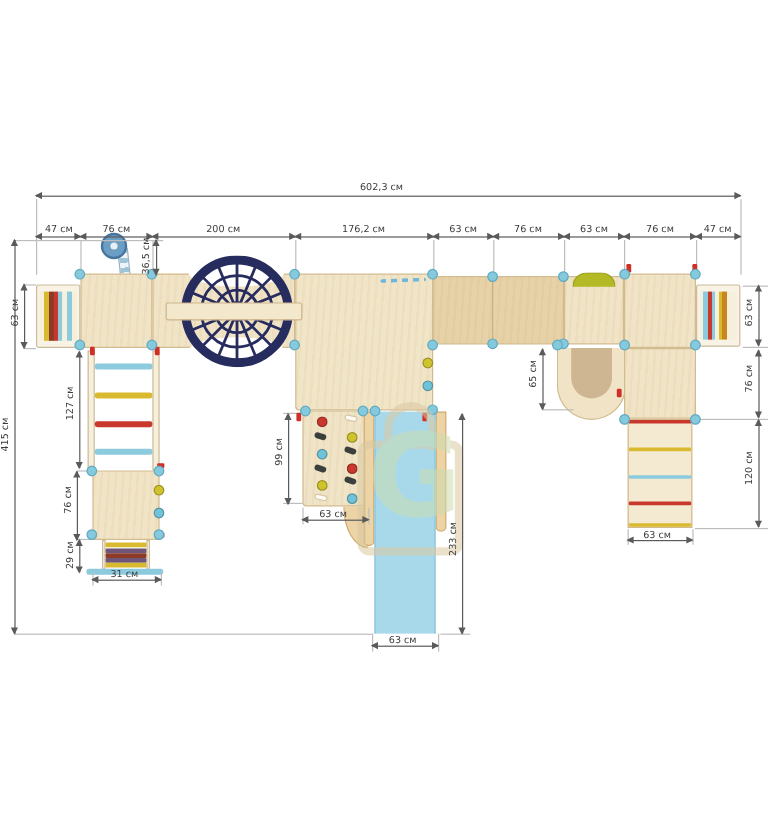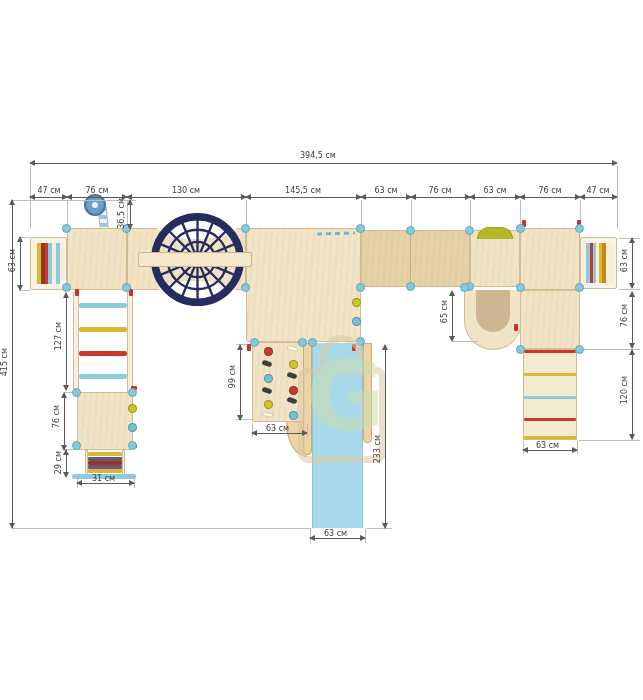--- a/index.html
+++ b/index.html
@@ -80,36 +80,36 @@
   <div class="ext" style="left:367px;top:528px;width:25px;height:1px;"></div>
   <div class="ext" style="left:452px;top:341px;width:26px;height:1px;"></div>
   <div class="ext" style="left:619px;top:238px;width:21px;height:1px;"></div>
   <div class="ext" style="left:619px;top:289px;width:21px;height:1px;"></div>
   <div class="ext" style="left:582px;top:349px;width:58px;height:1px;"></div>
   <div class="ext" style="left:579px;top:440px;width:61px;height:1px;"></div>
   <div class="ext" style="left:523px;top:441px;width:1px;height:13px;"></div>
   <div class="ext" style="left:577px;top:441px;width:1px;height:13px;"></div>
 
   <div class="dh" style="left:30px;top:163px;width:587px;"></div>
-  <span class="dl" style="left:300px;top:152px;">394,5 см</span>
+  <span class="dl" style="left:300px;top:152px;">602,3 см</span>
 
   <div class="dh" style="left:30px;top:197px;width:37px;"></div>
   <div class="dh" style="left:67px;top:197px;width:60px;"></div>
   <div class="dh" style="left:127px;top:197px;width:119px;"></div>
   <div class="dh" style="left:246px;top:197px;width:115px;"></div>
   <div class="dh" style="left:361px;top:197px;width:50px;"></div>
   <div class="dh" style="left:411px;top:197px;width:59px;"></div>
   <div class="dh" style="left:470px;top:197px;width:50px;"></div>
   <div class="dh" style="left:520px;top:197px;width:60px;"></div>
   <div class="dh" style="left:580px;top:197px;width:37px;"></div>
 
   <span class="dl dlc" style="left:33px;top:187px;width:32px;">47 см</span>
   <span class="dl dlc" style="left:81px;top:187px;width:32px;">76 см</span>
-  <span class="dl dlc" style="left:170px;top:187px;width:32px;">130 см</span>
-  <span class="dl dlc" style="left:280px;top:187px;width:46px;">145,5 см</span>
+  <span class="dl dlc" style="left:170px;top:187px;width:32px;">200 см</span>
+  <span class="dl dlc" style="left:280px;top:187px;width:46px;">176,2 см</span>
   <span class="dl dlc" style="left:370px;top:187px;width:32px;">63 см</span>
   <span class="dl dlc" style="left:424px;top:187px;width:32px;">76 см</span>
   <span class="dl dlc" style="left:479px;top:187px;width:32px;">63 см</span>
   <span class="dl dlc" style="left:534px;top:187px;width:32px;">76 см</span>
   <span class="dl dlc" style="left:582px;top:187px;width:32px;">47 см</span>
 
   <div class="abs" style="left:99px;top:206px;width:7px;height:27px;transform:rotate(-6deg);border:1px solid #9ab0c0;border-radius:2px;background:repeating-linear-gradient(180deg,#9fc3d8 0 4px,#eef4f7 4px 8px);"></div>
   <div class="abs" style="left:84px;top:194px;width:22px;height:22px;border-radius:50%;background:#6b9ec4;border:2px solid #47759e;box-sizing:border-box;">
     <div style="position:absolute;left:6px;top:6px;width:6px;height:6px;border-radius:50%;background:#e8f0f6;"></div>
   </div>

